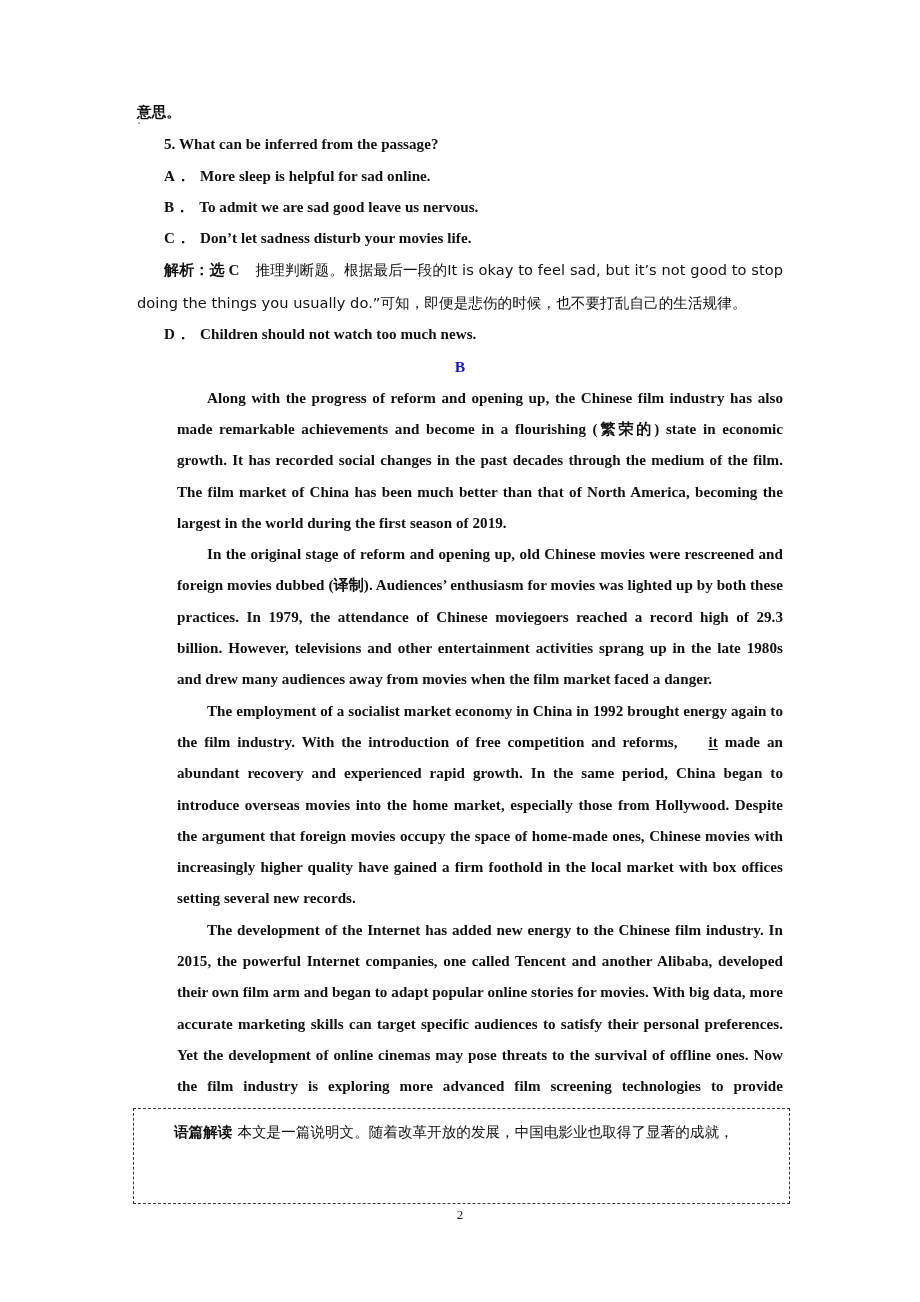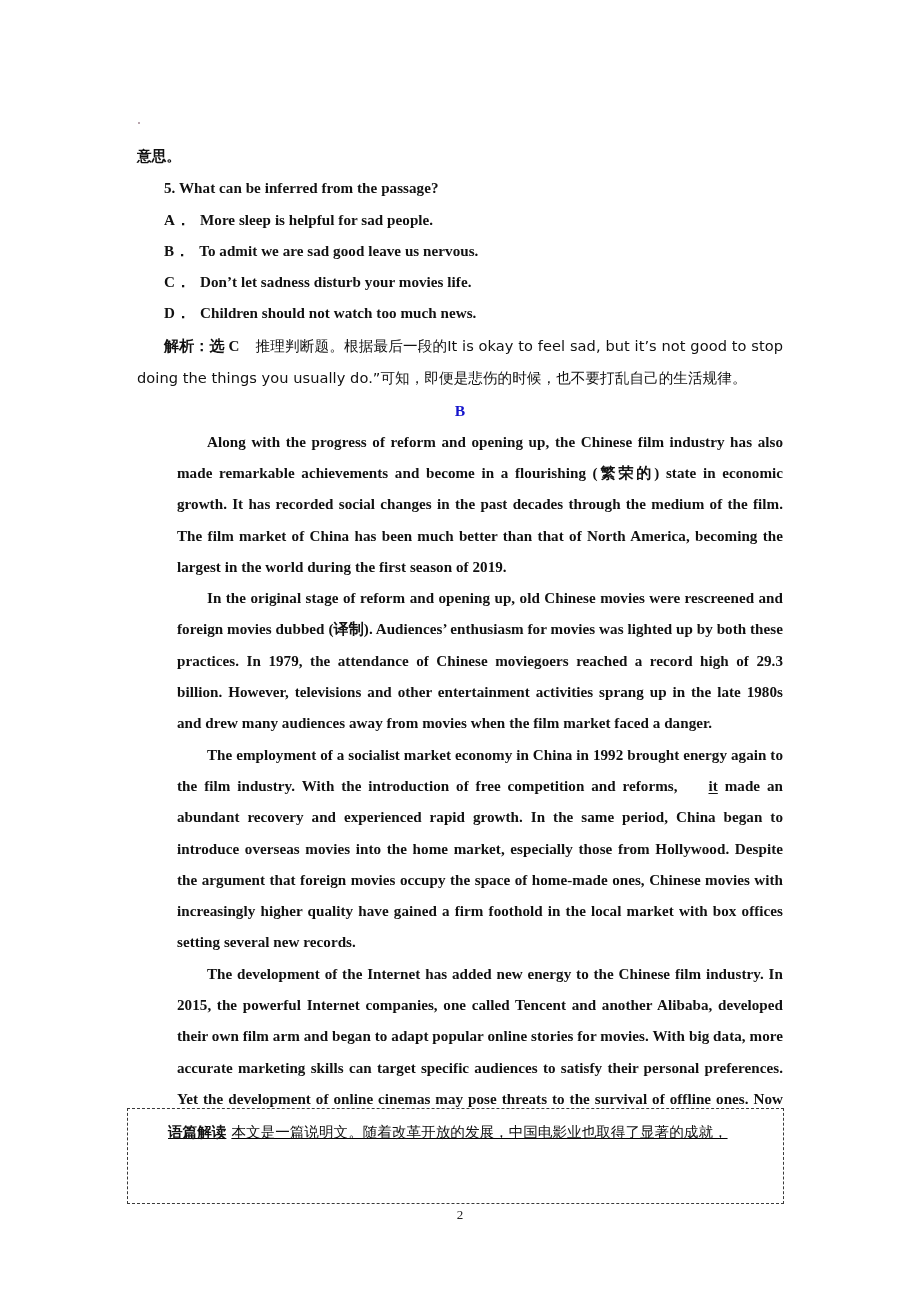--- a/index.html
+++ b/index.html
@@ -98,29 +98,28 @@
     line-height: 31.3px;
     color: #1414cc;
     margin-top: 1px;
   }
 
   u.underlined { text-decoration: underline; text-underline-offset: 1.5px; padding-left: 24px; }
 
   
   .note-box {
     position: absolute;
-    left: 127px;
+    left: 133px;
     top: 1108px;
     width: 657px;
     height: 96px;
     border: 1px dashed #3a3a3a;
     box-sizing: border-box;
     overflow: hidden;
     background: #ffffff;
-    text-decoration: underline;
   }
   .note-inner {
     padding: 6px 8px 0 8px;
   }
   .note-line {
     font-family: "DejaVu Sans", "Liberation Sans", sans-serif;
     font-size: 14.6px;
     line-height: 33px;
     color: #111;
     text-align: justify;
@@ -156,40 +155,40 @@
 </head>
 <body>
 
 <div class="page">
 
   <div class="speck"></div>
 
   <div class="content">
 
     <div class="line-en">
-      <div class="cn" style="font-family:'DejaVu Sans','Liberation Sans',sans-serif;font-weight:bold;line-height:31.3px;margin-top:44px;">意思。</div>
+      <div class="cn" style="font-family:'DejaVu Sans','Liberation Sans',sans-serif;font-weight:bold;line-height:31.3px;">意思。</div>
     </div>
 
     <div class="line-en question">5. What can be inferred from the passage?</div>
 
     <div class="line-en option">
-      <span class="opt-letter">A．</span><span class="opt-gap"></span><span>More sleep is helpful for sad people.</span>
+      <span class="opt-letter">A．</span><span class="opt-gap"></span><span>More sleep is helpful for sad online.</span>
     </div>
     <div class="line-en option">
       <span class="opt-letter">B．</span><span class="opt-gap"></span><span>To admit we are sad good leave us nervous.</span>
     </div>
     <div class="line-en option">
       <span class="opt-letter">C．</span><span class="opt-gap"></span><span>Don’t let sadness disturb your movies life.</span>
     </div>
-    <div class="line-en option">
-      <span class="opt-letter">D．</span><span class="opt-gap"></span><span>Children should not watch too much news.</span>
-    </div>
-
     <div class="line-en analysis para-just">
       <span class="label">解析：</span><span>选 C</span><span class="gap-wide"></span><span class="cn-reg">推理判断题。根据最后一段的It is okay to feel sad, but it’s not good to stop doing the things you usually do.”可知，即便是悲伤的时候，也不要打乱自己的生活规律。</span>
+    </div>
+
+    <div class="line-en option">
+      <span class="opt-letter">D．</span><span class="opt-gap"></span><span>Children should not watch too much news.</span>
     </div>
 
     <div class="section-letter" style="color: rgb(20, 20, 204);">B</div>
 
     <div class="line-en para-just para-indent">
       <span>Along with the progress of reform and opening up, the Chinese film industry has also made remarkable achievements and become in a flourishing (繁荣的) state in economic growth. It has recorded social changes in the past decades through the medium of the film. The film market of China has been much better than that of North America, becoming the largest in the world during the first season of 2019.</span>
     </div>
 
     <div class="line-en para-just para-indent">
       <span>In the original stage of reform and opening up, old Chinese movies were rescreened and foreign movies dubbed (译制). Audiences’ enthusiasm for movies was lighted up by both these practices. In 1979, the attendance of Chinese moviegoers reached a record high of 29.3 billion. However, televisions and other entertainment activities sprang up in the late 1980s and drew many audiences away from movies when the film market faced a danger.</span>

